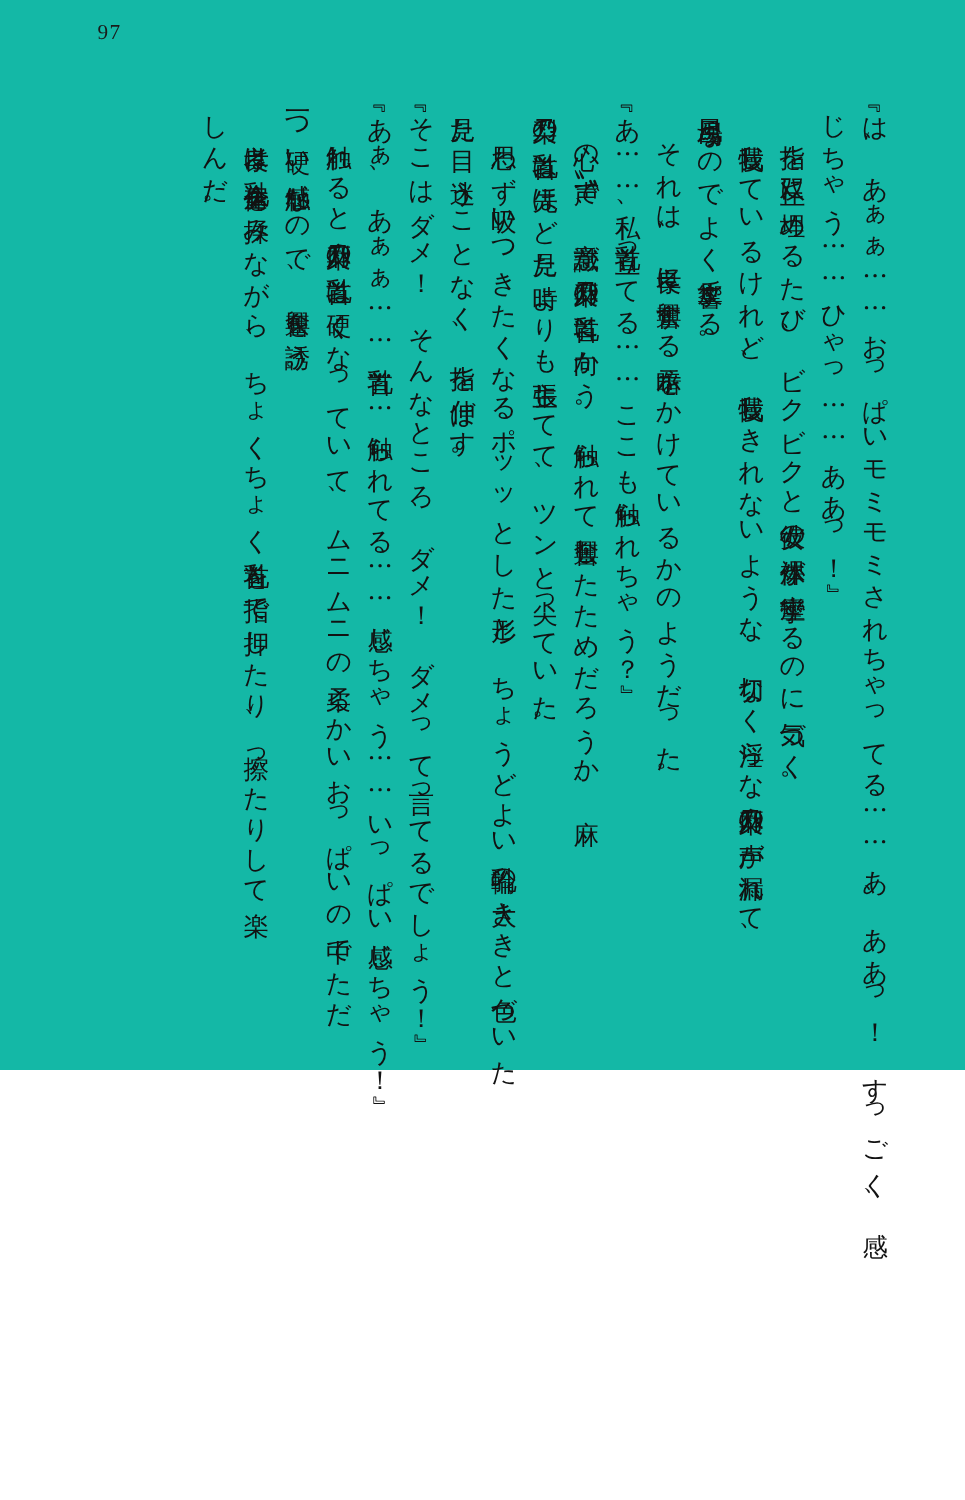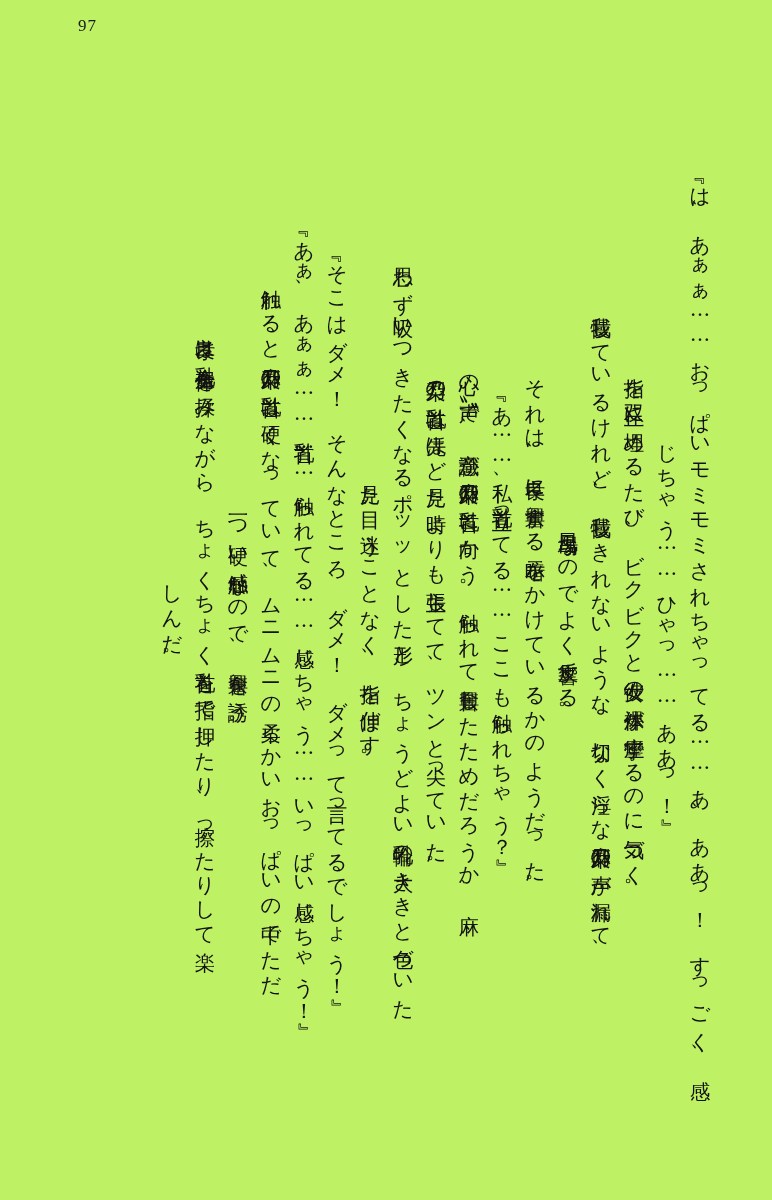--- a/index.html
+++ b/index.html
@@ -10,24 +10,23 @@
   body {
     width: 772px;
     height: 1200px;
     overflow: hidden;
     font-family: "DejaVu Serif", "Liberation Serif", serif;
     color: #111111;
   }
   .page {
     position: relative;
     width: 772px;
-    height: 1200px;
-    background: #bef264;
+    height: 856px;
+    background: #14b8a6;
     box-sizing: border-box;
-    text-align: center;
   }
   .page-number {
     position: absolute;
     top: 16px;
     left: 78px;
     font-size: 17px;
     font-family: "Liberation Serif", "DejaVu Serif", serif;
     color: #1a1a1a;
     letter-spacing: 1px;
   }

